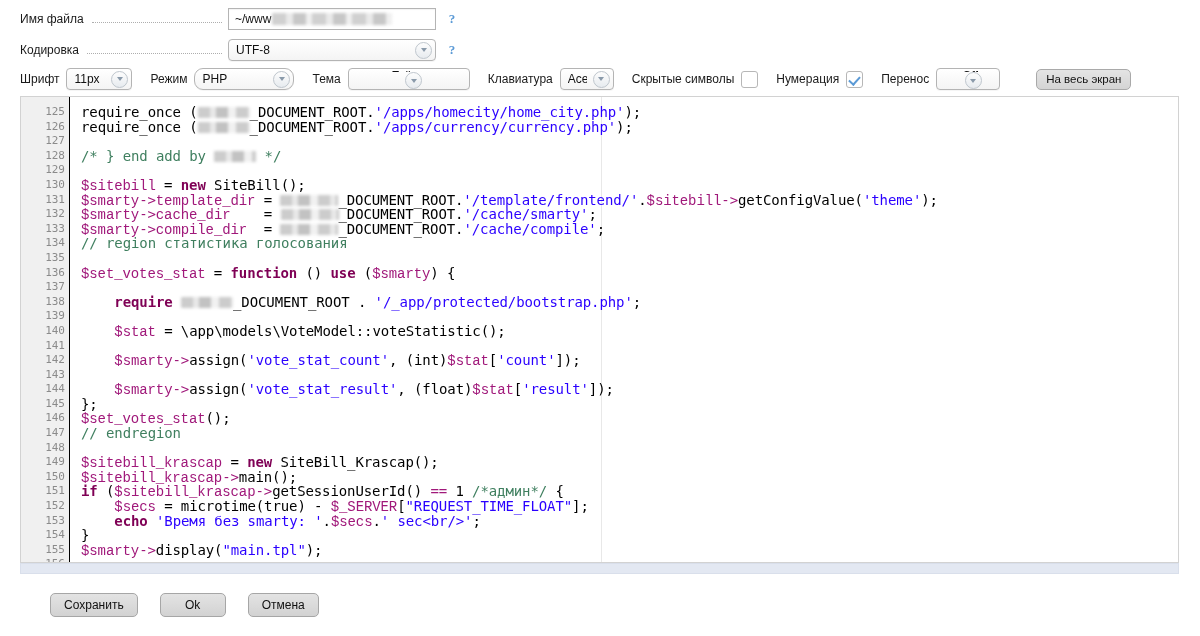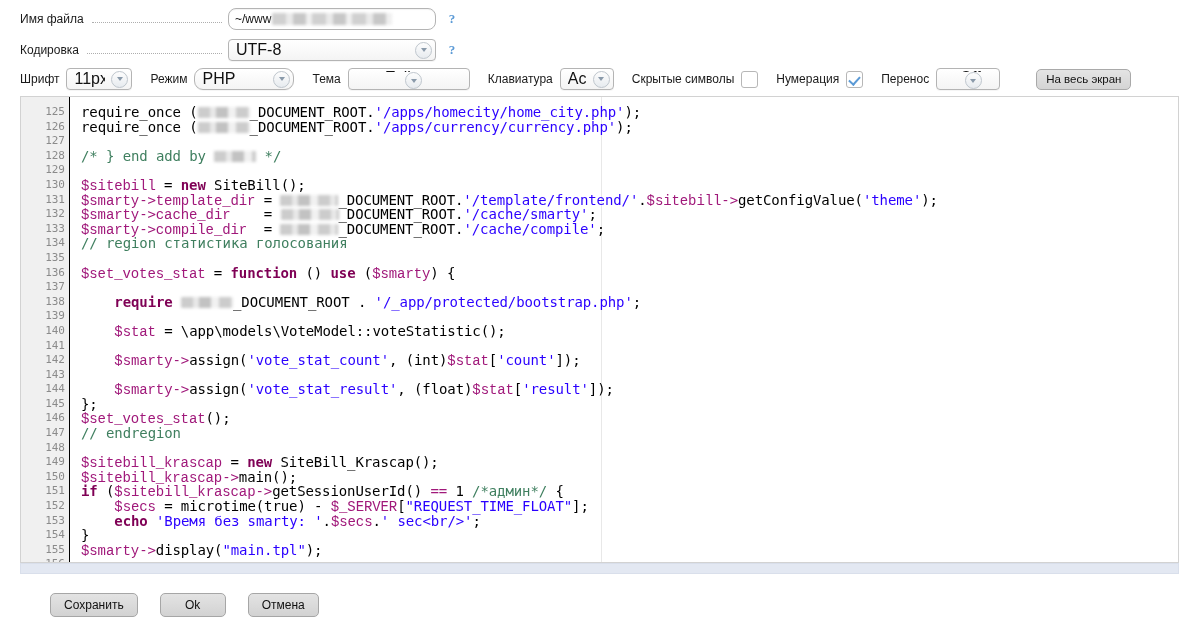--- a/index.html
+++ b/index.html
@@ -48,21 +48,21 @@
     display: flex;
     align-items: center;
   }
 
   
   .text-input {
     box-sizing: border-box;
     width: 208px;
     height: 22px;
     border: 1px solid #b4b4b4;
-    border-radius: 8px;
+    border-radius: 0;
     background: #ffffff;
     font-size: 12px;
     color: #111;
     padding: 0 6px;
     display: flex;
     align-items: center;
     position: relative;
     overflow: hidden;
     box-shadow: inset 0 1px 1px rgba(0,0,0,.05);
   }
@@ -86,21 +86,21 @@
   
   .sel {
     box-sizing: border-box;
     height: 22px;
     border: 1px solid #b4b4b4;
     border-radius: 4px;
     background: linear-gradient(#ffffff, #f4f4f4);
     display: inline-flex;
     align-items: center;
     justify-content: space-between;
-    font-size: 16px;
+    font-size: 12px;
     color: #111;
     padding: 0 3px 0 7px;
     position: relative;
     box-shadow: 0 1px 0 rgba(0,0,0,.04);
   }
   .sel .sel-val { white-space: nowrap; overflow: hidden; }
   .sel .arrow {
     width: 15px; height: 15px;
     flex: 0 0 15px;
     border-radius: 50%;

